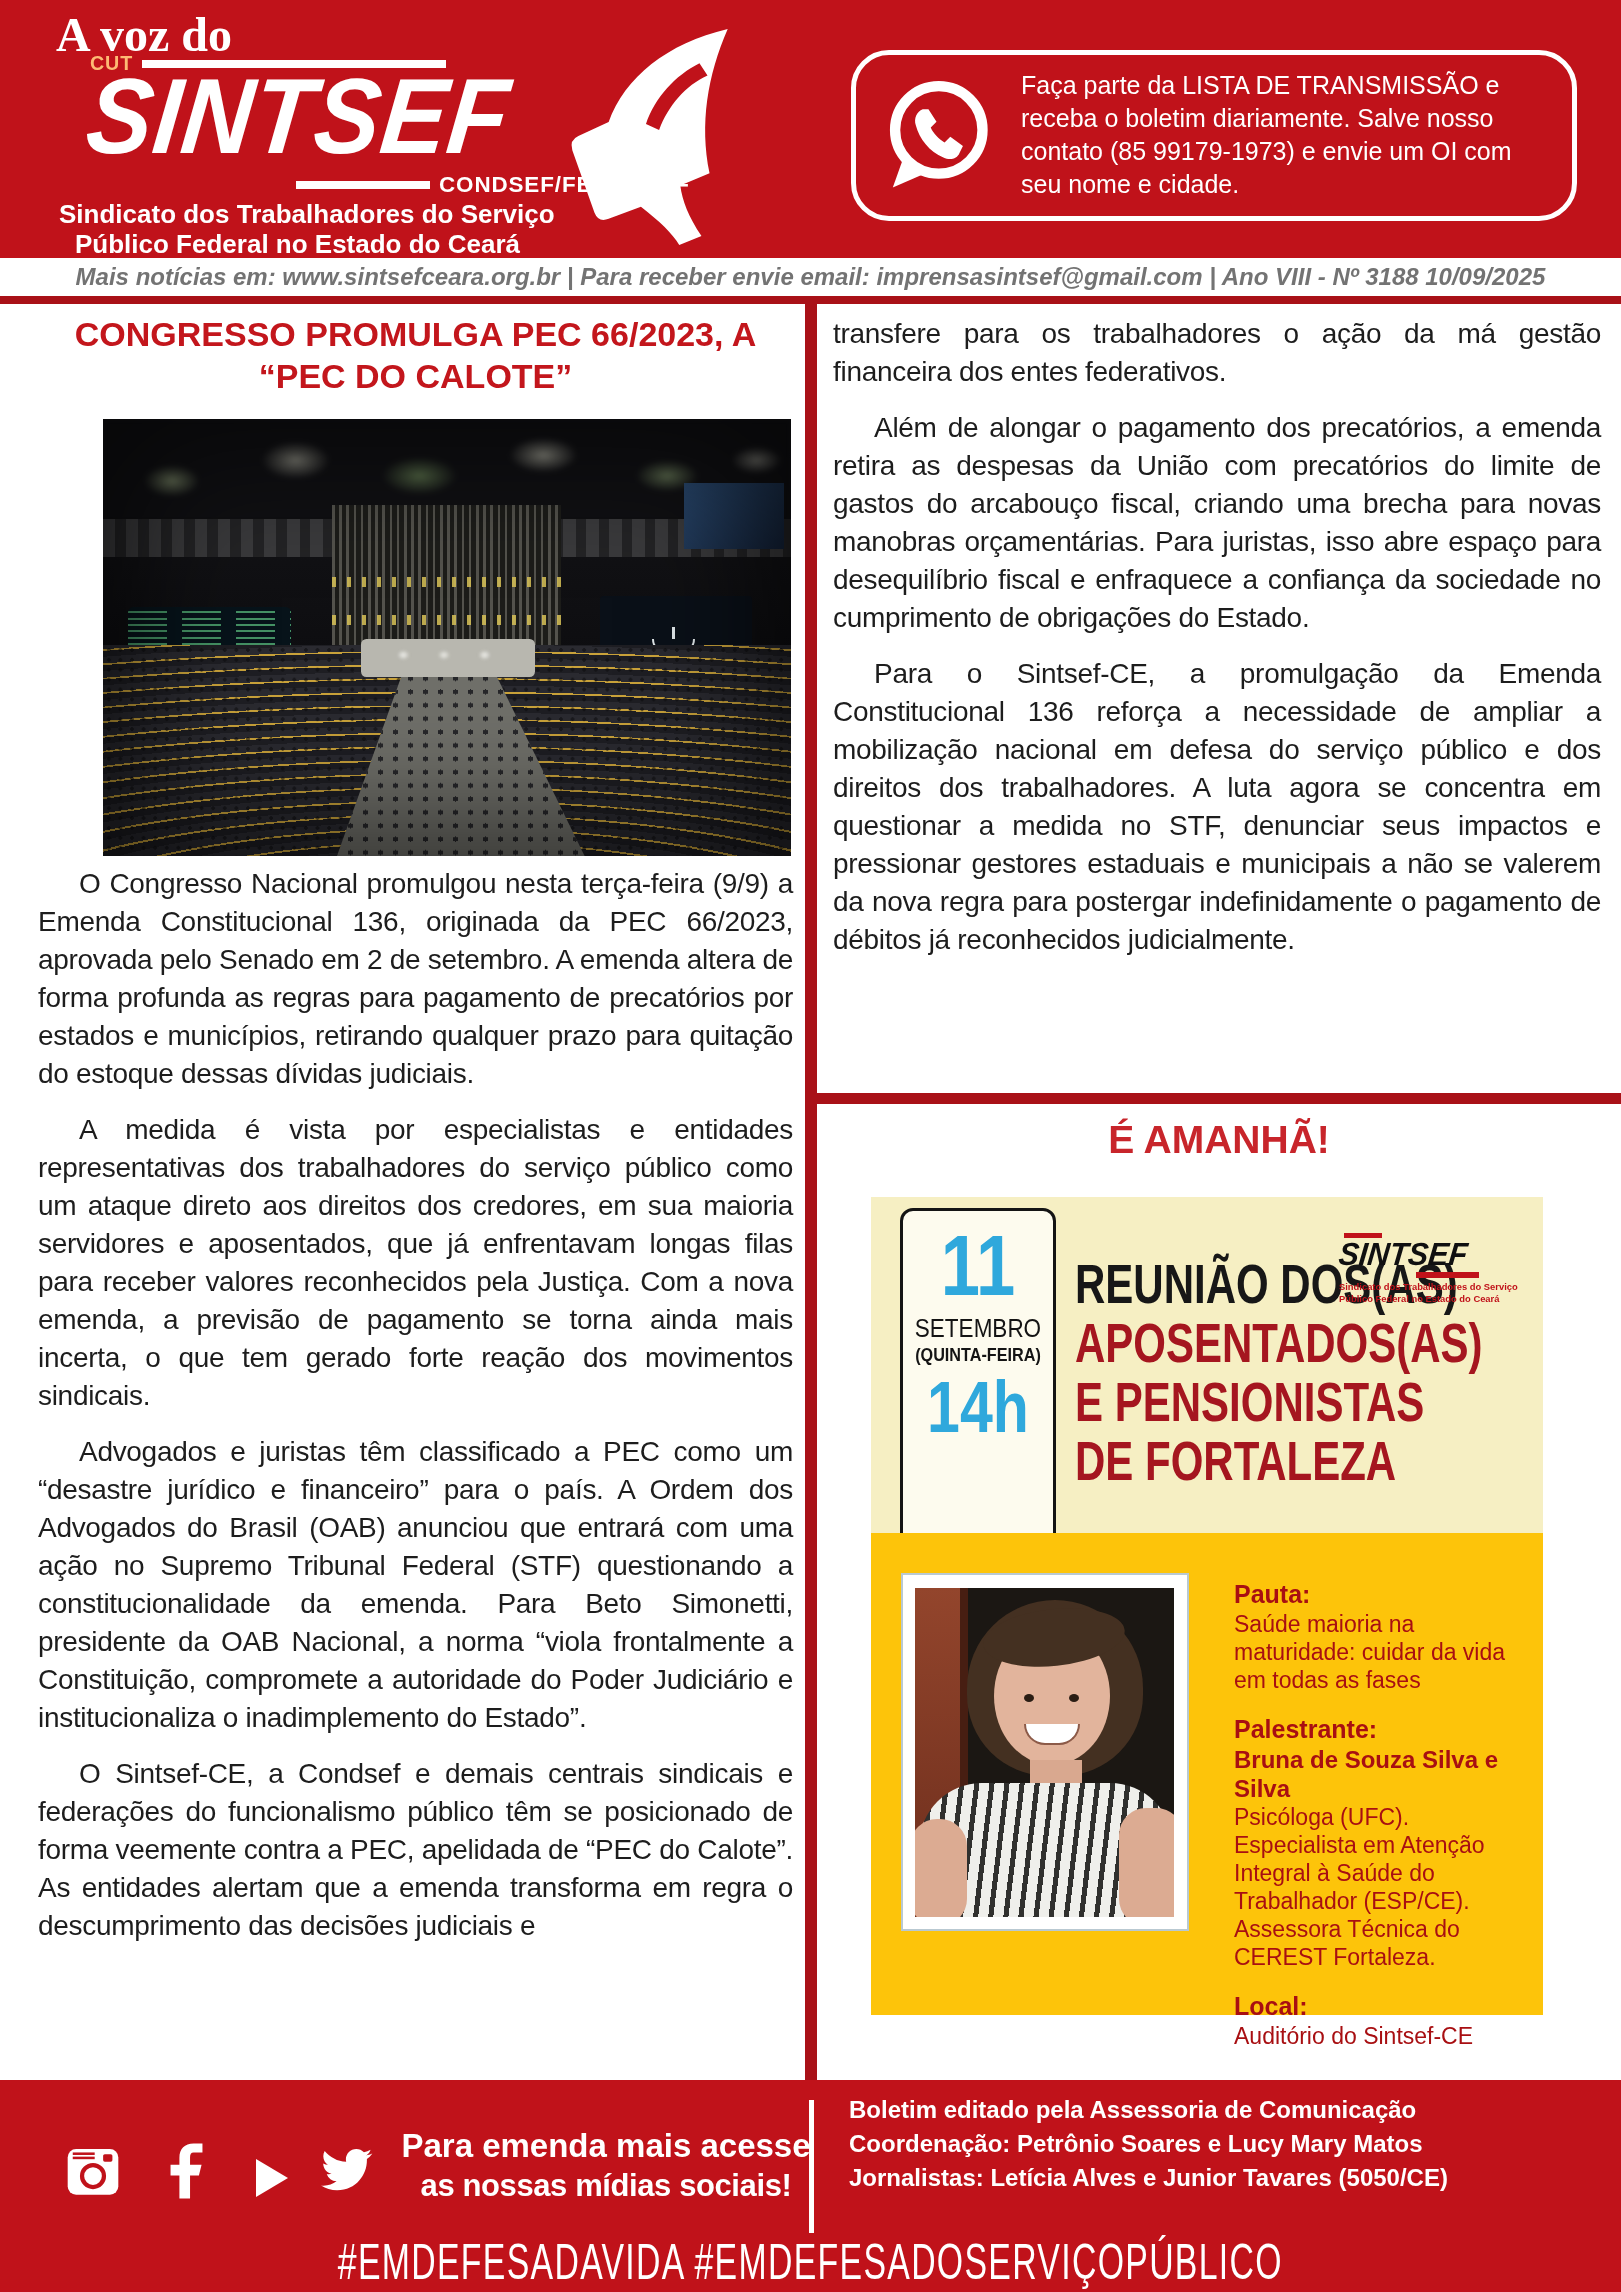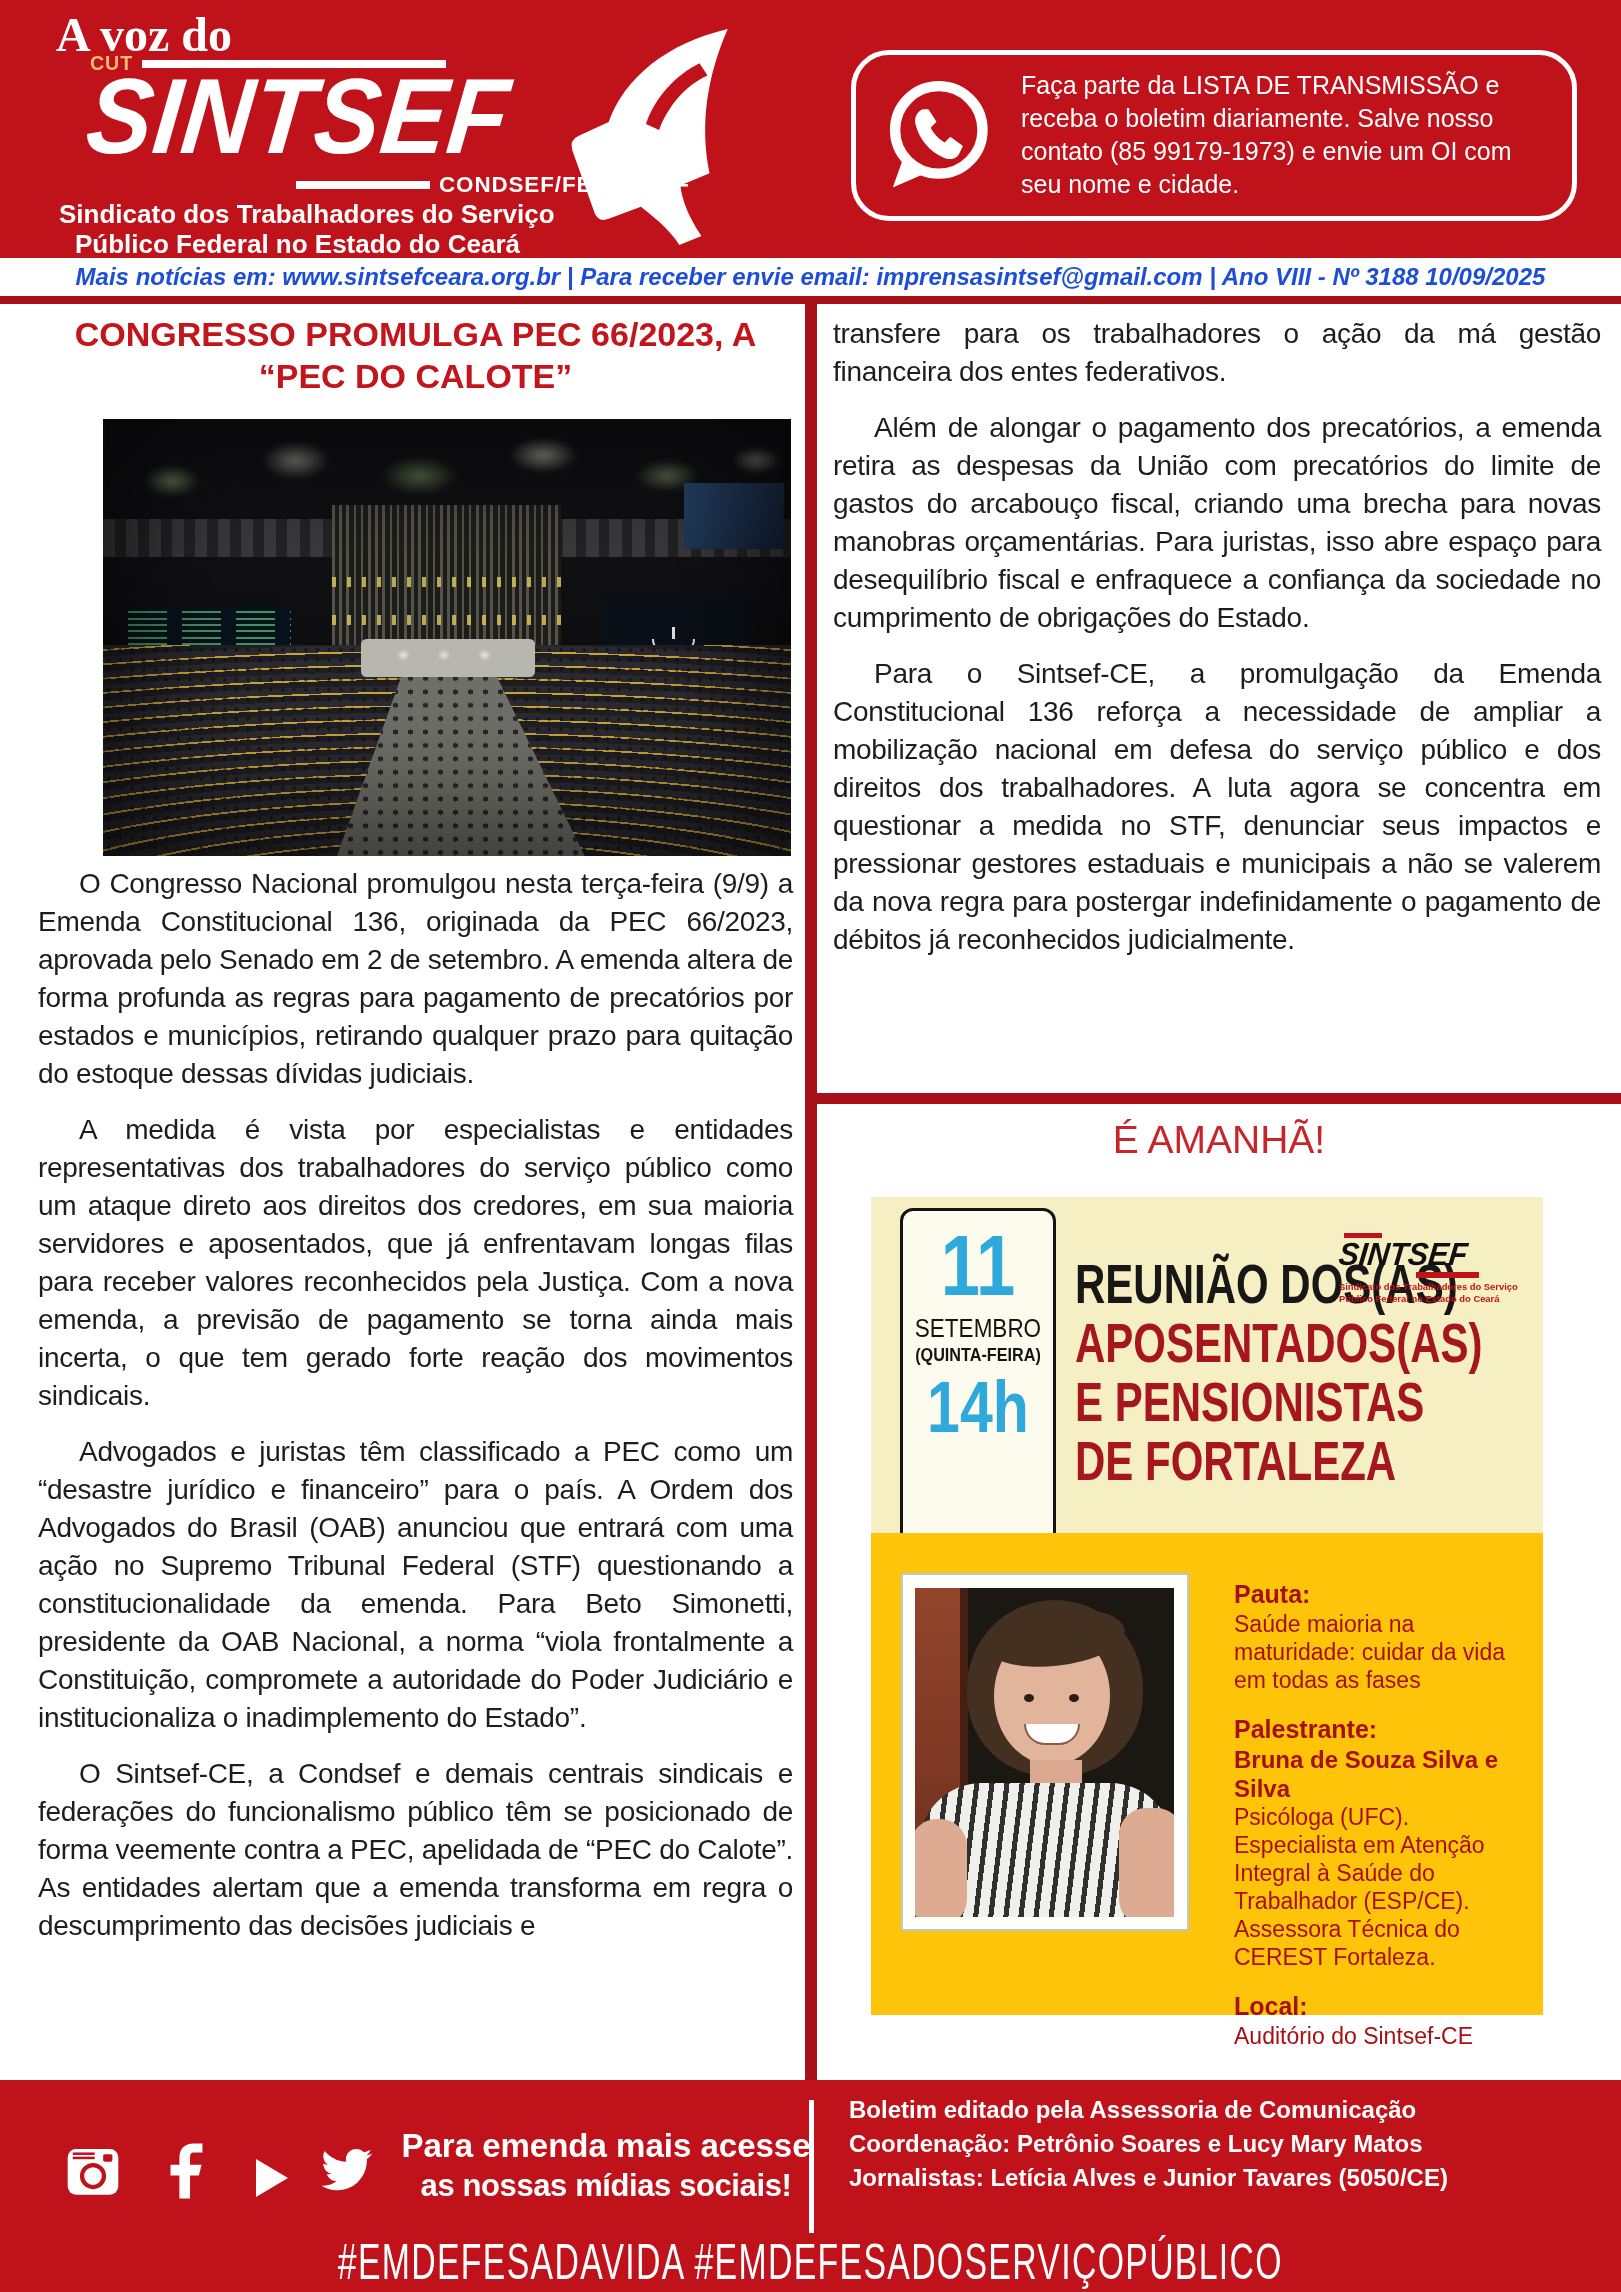--- a/index.html
+++ b/index.html
@@ -21,21 +21,21 @@
   .hline1{position:absolute;left:59px;top:199px;font-size:26px;font-weight:bold;color:#fff;}
   .hline2{position:absolute;left:75px;top:229px;font-size:26px;font-weight:bold;color:#fff;}
   .mega{position:absolute;left:536px;top:23px;width:226px;height:222px;}
 
   .wabox{position:absolute;left:851px;top:50px;width:716px;height:161px;border:5.4px solid #fff;border-radius:38px;}
   .waicon{position:absolute;left:23px;top:21.5px;width:115px;height:115px;}
   .watext{position:absolute;left:165px;top:14.3px;width:524px;color:#fff;font-size:25px;line-height:33px;}
 
   
   .infobar{position:absolute;left:0;top:258px;width:1621px;height:39px;background:#fff;}
-  .infobar .t{width:100%;text-align:center;color:#1d4ed8;font-weight:bold;font-style:italic;
+  .infobar .t{width:100%;text-align:center;color:#737373;font-weight:bold;font-style:italic;
         font-size:24px;padding-top:4.5px;}
   .toprule{position:absolute;left:0;top:296px;width:1621px;height:8px;background:#A91118;}
   .coldiv{position:absolute;left:805px;top:304px;width:11.6px;height:1776px;background:#A91118;}
 
   
   .headline{position:absolute;left:38px;top:313px;width:755px;text-align:center;
         color:#C3161C;font-weight:bold;font-size:34px;line-height:42px;}
   .body-left{position:absolute;left:38px;top:865px;width:755px;}
   .body-right{position:absolute;left:833px;top:315px;width:768px;}
   .bodytext p{margin:0 0 18px 0;font-size:28px;line-height:38px;color:#1d1d1d;
@@ -85,21 +85,21 @@
   .cg-stage::after{content:"";position:absolute;left:25px;top:9px;width:116px;height:14.3px;filter:blur(1.8px);
         background:
           radial-gradient(9px 7.2px at 15% 50%, #f2f2ee, transparent 70%),
           radial-gradient(9px 7.2px at 50% 50%, #edeee8, transparent 70%),
           radial-gradient(9px 7.2px at 85% 50%, #f2f2ee, transparent 70%);}
   .cg-vig{position:absolute;inset:0;box-shadow:inset 0 0 116px 40px rgba(0,0,0,.55);}
 
   
   .rrule{position:absolute;left:817px;top:1093px;width:804px;height:10.7px;background:#A91118;}
   .kicker{position:absolute;left:817px;top:1118px;width:804px;text-align:center;
-        color:#C8252B;font-weight:normal;font-size:39px;}
+        color:#C8252B;font-weight:bold;font-size:39px;}
 
   .card{position:absolute;left:871px;top:1197px;width:672px;height:818px;}
   .card-top{position:absolute;left:0;top:0;width:672px;height:336px;background:#F6EFC3;}
   .card-bottom{position:absolute;left:0;top:336px;width:672px;height:482px;background:#FDC40A;}
 
   .datebox{position:absolute;left:29px;top:10.7px;width:156px;height:392px;background:#FDFBEE;
         border:3.6px solid #141414;border-radius:13px;text-align:center;box-sizing:border-box;padding-top:14.3px;}
   .d-day{color:#2FA8DC;font-weight:bold;font-size:86px;line-height:.95;transform:scaleX(.82);}
   .d-month{color:#141414;font-size:25px;margin-top:7.2px;transform:scaleX(.9);}
   .d-week{color:#141414;font-weight:bold;font-size:18px;margin-top:1.8px;transform:scaleX(.9);}

